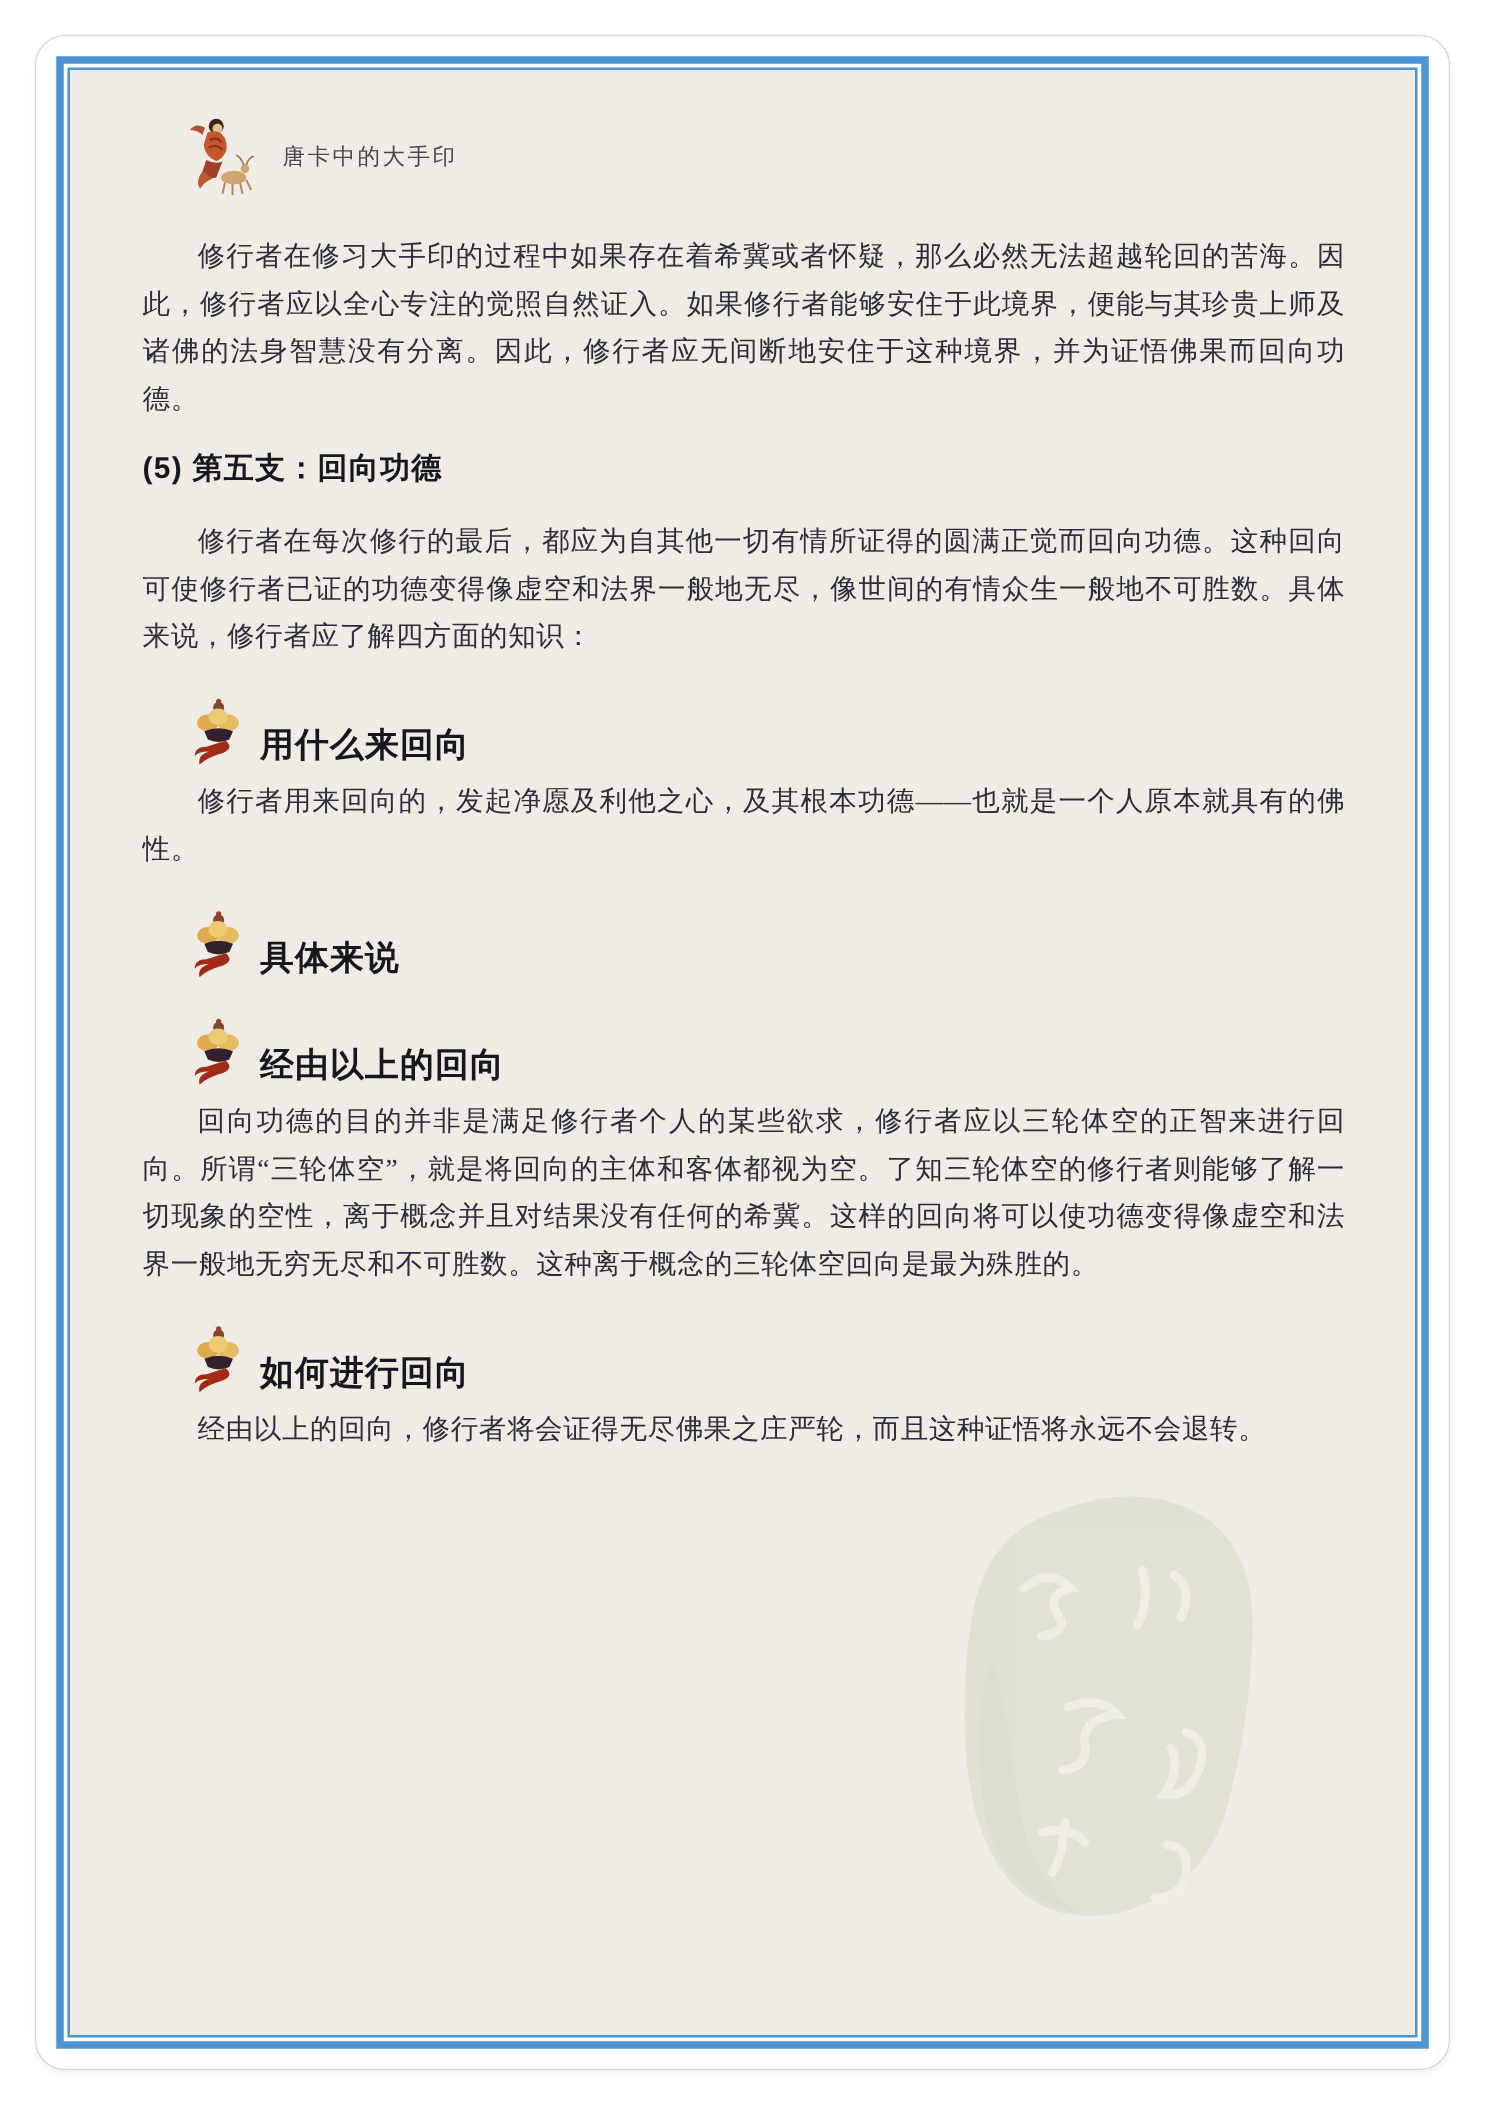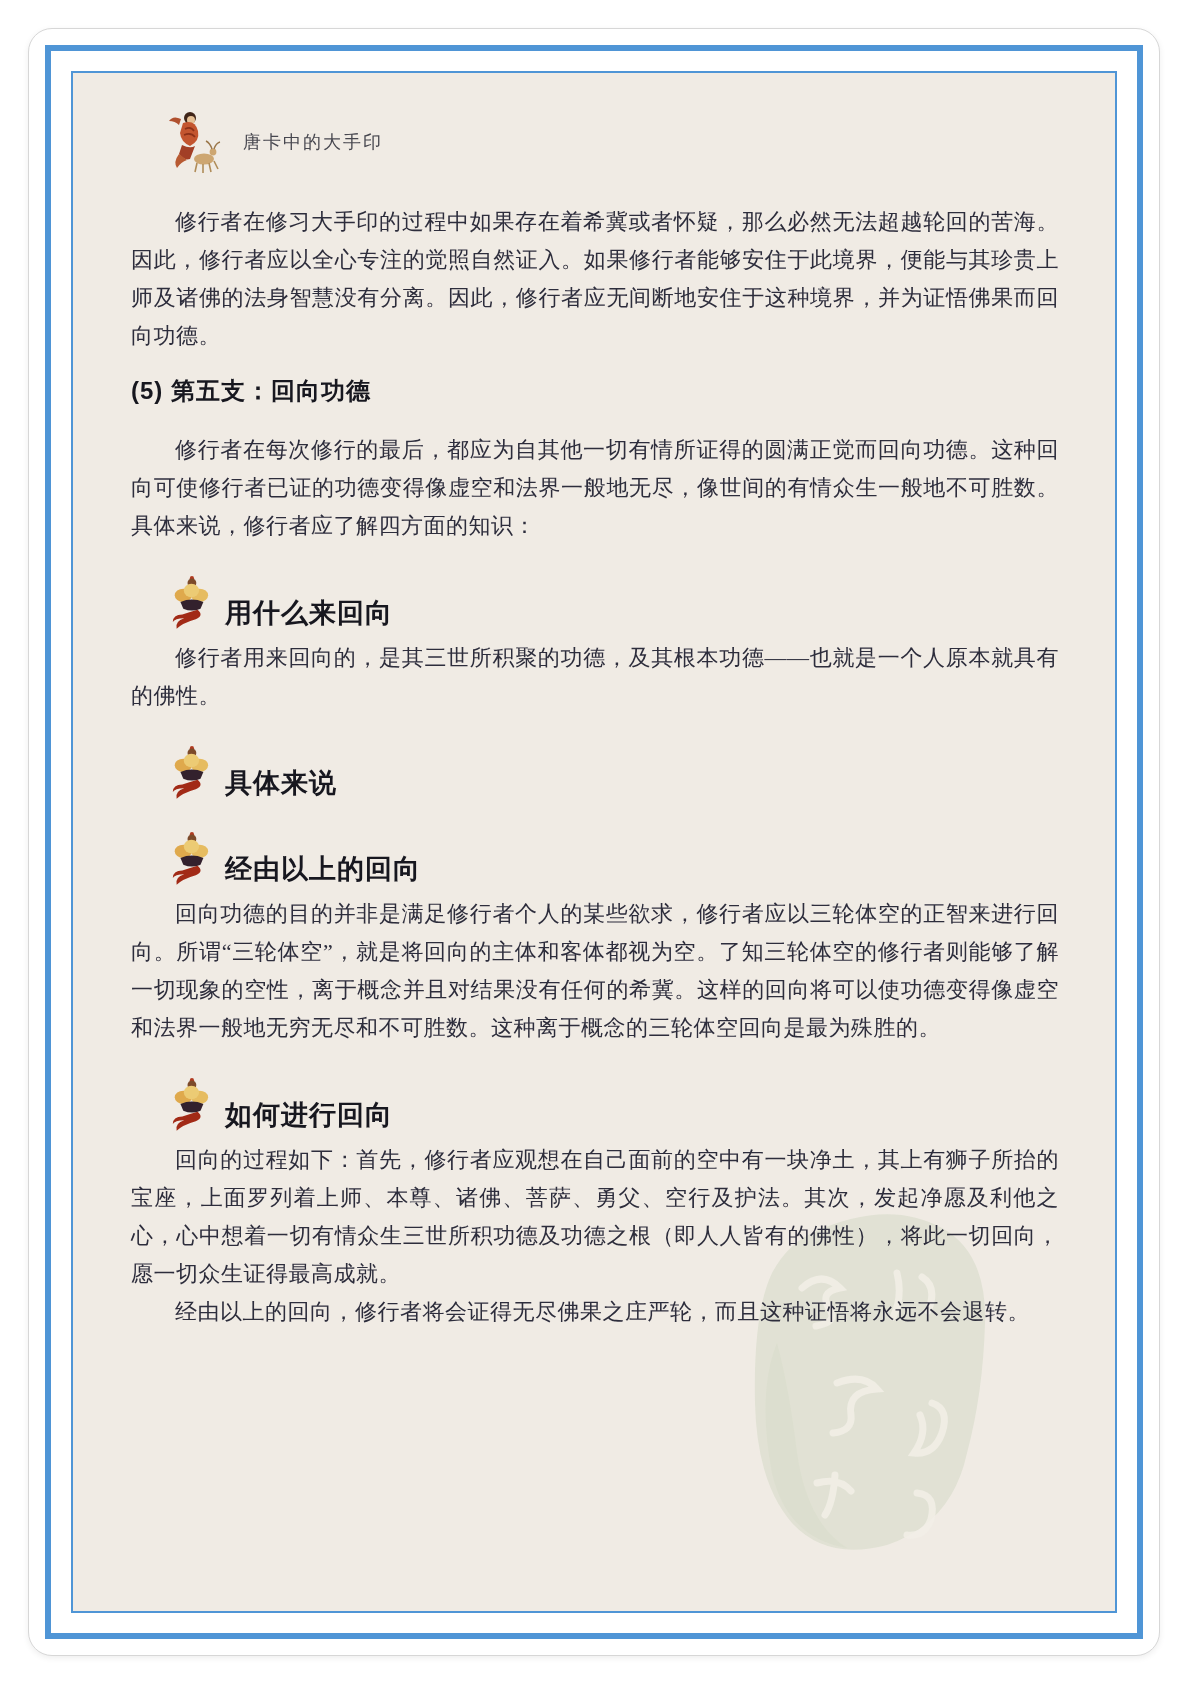--- a/index.html
+++ b/index.html
@@ -16,21 +16,21 @@
   }
   .paper{
     position:absolute;left:28px;top:28px;width:1132px;height:1628px;
     background:#ffffff;border:1px solid #d7d7d7;border-radius:24px;
     box-shadow:0 2px 6px rgba(0,0,0,0.07);
     padding:16px;
   }
   .frame-outer{
     width:100%;height:100%;
     border:6px solid var(--frame-blue);
-    padding:20px;background:#ffffff;
+    padding:3px;background:#ffffff;
   }
   .frame-inner{
     width:100%;height:100%;
     border:2px solid var(--frame-blue);
     background:var(--page-cream);
     position:relative;overflow:hidden;
   }
   .content{
     position:relative;z-index:1;
     padding:34px 56px 0 58px;
@@ -128,21 +128,21 @@
               <circle cx="24" cy="5" r="2.2" fill="#b03a20"></circle>
               <circle cx="24" cy="10" r="4.6" fill="#7c4a2a"></circle>
               <ellipse cx="15" cy="23" rx="9" ry="7" fill="#dfa94c"></ellipse>
               <ellipse cx="32" cy="23" rx="9" ry="7" fill="#e6bc60"></ellipse>
               <ellipse cx="23.5" cy="18" rx="8" ry="7" fill="#eccb74"></ellipse>
               <path d="M12 30 Q24 25 36 30 L33 37 Q24 41 15 37 Z" fill="#33212d"></path>
               <path d="M30 38 q7 6 -2 10 q-14 4 -20 10 q-2 -8 8 -11 q-10 0 -12 4 q0 -8 10 -8 q9 -3 16 -5 Z" fill="#a22a16"></path>
             </svg>
             <span class="sub-title">用什么来回向</span>
           </div>
-          <p class="body-text sub-para">修行者用来回向的，是其三世所积聚的功德，及其根本功德——也就是一个人原本就具有的佛性。</p>
+          <p class="body-text sub-para">修行者用来回向的，发起净愿及利他之心，及其根本功德——也就是一个人原本就具有的佛性。</p>
         </div>
 
         <div class="subsection">
           <div class="sub-title-row">
             <svg class="bullet-icon" viewBox="0 0 44 60">
               <circle cx="24" cy="5" r="2.2" fill="#b03a20"></circle>
               <circle cx="24" cy="10" r="4.6" fill="#7c4a2a"></circle>
               <ellipse cx="15" cy="23" rx="9" ry="7" fill="#dfa94c"></ellipse>
               <ellipse cx="32" cy="23" rx="9" ry="7" fill="#e6bc60"></ellipse>
               <ellipse cx="23.5" cy="18" rx="8" ry="7" fill="#eccb74"></ellipse>
@@ -175,20 +175,19 @@
               <circle cx="24" cy="5" r="2.2" fill="#b03a20"></circle>
               <circle cx="24" cy="10" r="4.6" fill="#7c4a2a"></circle>
               <ellipse cx="15" cy="23" rx="9" ry="7" fill="#dfa94c"></ellipse>
               <ellipse cx="32" cy="23" rx="9" ry="7" fill="#e6bc60"></ellipse>
               <ellipse cx="23.5" cy="18" rx="8" ry="7" fill="#eccb74"></ellipse>
               <path d="M12 30 Q24 25 36 30 L33 37 Q24 41 15 37 Z" fill="#33212d"></path>
               <path d="M30 38 q7 6 -2 10 q-14 4 -20 10 q-2 -8 8 -11 q-10 0 -12 4 q0 -8 10 -8 q9 -3 16 -5 Z" fill="#a22a16"></path>
             </svg>
             <span class="sub-title">如何进行回向</span>
           </div>
-          <p class="body-text sub-para">回向的过程如下：首先，修行者应观想在自己面前的空中有一块净土，其上有狮子所抬的宝座，上面罗列着上师、本尊、诸佛、菩萨、勇父、空行及护法。其次，发起净愿及利他之心，心中想着一切有情众生三世所积功德及功德之根（即人人皆有的佛性），将此一切回向，愿一切众生证得最高成就。</p>
           <p class="body-text sub-para">经由以上的回向，修行者将会证得无尽佛果之庄严轮，而且这种证悟将永远不会退转。</p>
         </div>
 
       </div>
     </div>
   </div>
 </div>
 
 </body></html>

